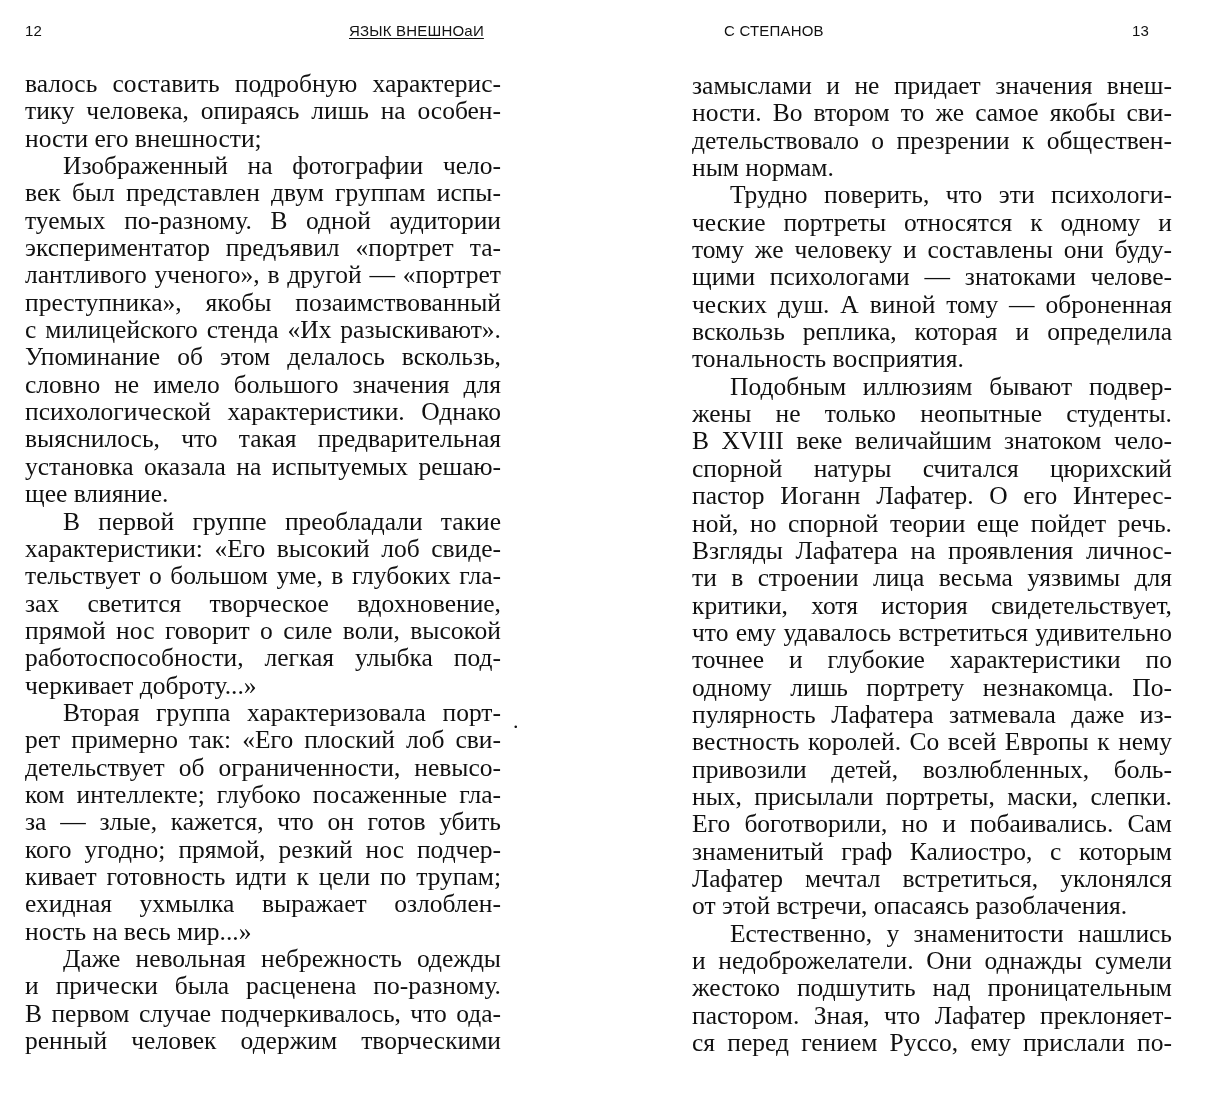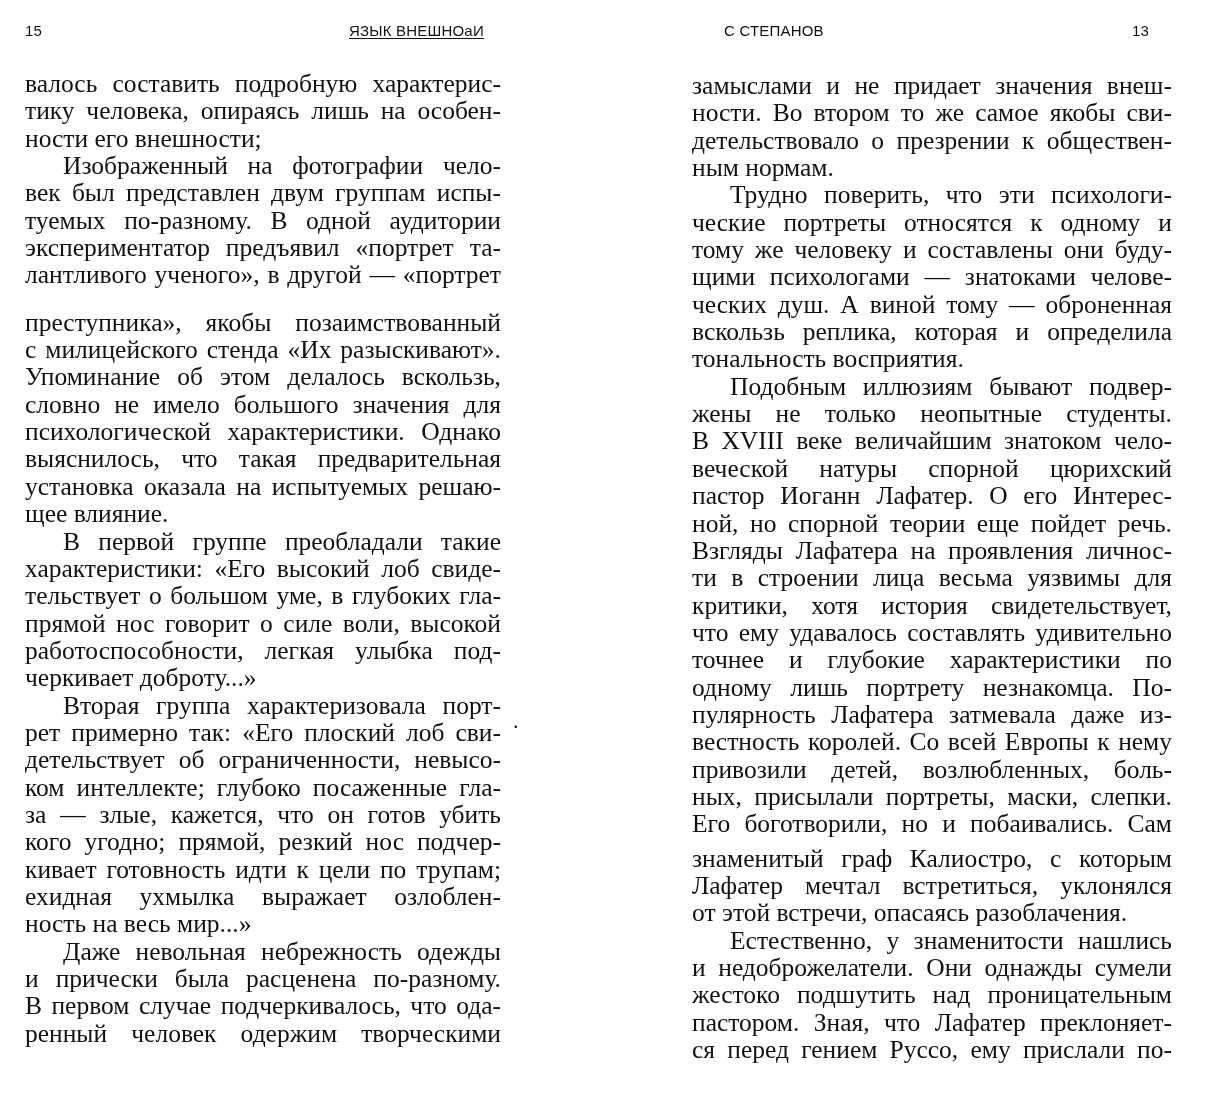--- a/index.html
+++ b/index.html
@@ -56,45 +56,46 @@
       left: 513px;
       top: 708px;
       font-family: "Liberation Serif", serif;
       font-size: 22px;
       color: #111;
     }
   </style>
 </head>
 <body>
 
-<div class="running-head page-num-left">15</div>
+<div class="running-head page-num-left">12</div>
 <div class="running-head title-left">ЯЗЫК ВНЕШНОаИ</div>
 <div class="running-head author-right">С СТЕПАНОВ</div>
 <div class="running-head page-num-right">13</div>
 
 <div class="column col-left" id="col-left">
     <span class="line" style="white-space: normal; overflow: hidden;">валось составить подробную характерис-</span>
     <span class="line" style="white-space: normal; overflow: hidden;">тику человека, опираясь лишь на особен-</span>
     <span class="line last" style="white-space: normal; overflow: hidden;">ности его внешности;</span>
     <span class="line indent" style="white-space: normal; overflow: hidden;">Изображенный на фотографии чело-</span>
     <span class="line" style="white-space: normal; overflow: hidden;">век был представлен двум группам испы-</span>
     <span class="line" style="white-space: normal; overflow: hidden;">туемых по-разному. В одной аудитории</span>
     <span class="line" style="white-space: normal; overflow: hidden;">экспериментатор предъявил «портрет та-</span>
     <span class="line" style="white-space: normal; overflow: hidden;">лантливого ученого», в другой — «портрет</span>
-    <span class="line" style="white-space: normal; overflow: hidden; margin-top: 20px;">преступника», якобы позаимствованный</span>
+    <span class="line" style="white-space: normal; overflow: hidden;">преступника», якобы позаимствованный</span>
     <span class="line" style="white-space: normal; overflow: hidden;">с милицейского стенда «Их разыскивают».</span>
     <span class="line" style="white-space: normal; overflow: hidden;">Упоминание об этом делалось вскользь,</span>
     <span class="line" style="white-space: normal; overflow: hidden;">словно не имело большого значения для</span>
     <span class="line" style="white-space: normal; overflow: hidden;">психологической характеристики. Однако</span>
     <span class="line" style="white-space: normal; overflow: hidden;">выяснилось, что такая предварительная</span>
     <span class="line" style="white-space: normal; overflow: hidden;">установка оказала на испытуемых решаю-</span>
     <span class="line last" style="white-space: normal; overflow: hidden;">щее влияние.</span>
     <span class="line indent" style="white-space: normal; overflow: hidden;">В первой группе преобладали такие</span>
     <span class="line" style="white-space: normal; overflow: hidden;">характеристики: «Его высокий лоб свиде-</span>
     <span class="line" style="white-space: normal; overflow: hidden;">тельствует о большом уме, в глубоких гла-</span>
+    <span class="line" style="white-space: normal; overflow: hidden;">зах светится творческое вдохновение,</span>
     <span class="line" style="white-space: normal; overflow: hidden;">прямой нос говорит о силе воли, высокой</span>
     <span class="line" style="white-space: normal; overflow: hidden;">работоспособности, легкая улыбка под-</span>
     <span class="line last" style="white-space: normal; overflow: hidden;">черкивает доброту...»</span>
     <span class="line indent" style="white-space: normal; overflow: hidden; font-family: Liberation Serif, serif;">Вторая группа характеризовала порт-</span>
     <span class="line" style="white-space: normal; overflow: hidden;">рет примерно так: «Его плоский лоб сви-</span>
     <span class="line" style="white-space: normal; overflow: hidden;">детельствует об ограниченности, невысо-</span>
     <span class="line" style="white-space: normal; overflow: hidden;">ком интеллекте; глубоко посаженные гла-</span>
     <span class="line" style="white-space: normal; overflow: hidden;">за — злые, кажется, что он готов убить</span>
     <span class="line" style="white-space: normal; overflow: hidden;">кого угодно; прямой, резкий нос подчер-</span>
     <span class="line" style="white-space: normal; overflow: hidden;">кивает готовность идти к цели по трупам;</span>
@@ -113,35 +114,35 @@
     <span class="line indent" style="white-space: normal; overflow: hidden;">Трудно поверить, что эти психологи-</span>
     <span class="line" style="white-space: normal; overflow: hidden;">ческие портреты относятся к одному и</span>
     <span class="line" style="white-space: normal; overflow: hidden;">тому же человеку и составлены они буду-</span>
     <span class="line" style="white-space: normal; overflow: hidden;">щими психологами — знатоками челове-</span>
     <span class="line" style="white-space: normal; overflow: hidden;">ческих душ. А виной тому — оброненная</span>
     <span class="line" style="white-space: normal; overflow: hidden;">вскользь реплика, которая и определила</span>
     <span class="line last" style="white-space: normal; overflow: hidden;">тональность восприятия.</span>
     <span class="line indent" style="white-space: normal; overflow: hidden;">Подобным иллюзиям бывают подвер-</span>
     <span class="line" style="white-space: normal; overflow: hidden;">жены не только неопытные студенты.</span>
     <span class="line" style="white-space: normal; overflow: hidden;">В XVIII веке величайшим знатоком чело-</span>
-    <span class="line" style="white-space: normal; overflow: hidden;">веческой натуры спорной цюрихский</span>
+    <span class="line" style="white-space: normal; overflow: hidden;">спорной натуры считался цюрихский</span>
     <span class="line" style="white-space: normal; overflow: hidden;">пастор Иоганн Лафатер. О его Интерес-</span>
     <span class="line" style="white-space: normal; overflow: hidden;">ной, но спорной теории еще пойдет речь.</span>
     <span class="line" style="white-space: normal; overflow: hidden;">Взгляды Лафатера на проявления личнос-</span>
     <span class="line" style="white-space: normal; overflow: hidden;">ти в строении лица весьма уязвимы для</span>
     <span class="line" style="white-space: normal; overflow: hidden;">критики, хотя история свидетельствует,</span>
-    <span class="line" style="white-space: normal; overflow: hidden;">что ему удавалось составлять удивительно</span>
+    <span class="line" style="white-space: normal; overflow: hidden;">что ему удавалось встретиться удивительно</span>
     <span class="line" style="white-space: normal; overflow: hidden;">точнее и глубокие характеристики по</span>
     <span class="line" style="white-space: normal; overflow: hidden;">одному лишь портрету незнакомца. По-</span>
     <span class="line" style="white-space: normal; overflow: hidden;">пулярность Лафатера затмевала даже из-</span>
     <span class="line" style="white-space: normal; overflow: hidden;">вестность королей. Со всей Европы к нему</span>
     <span class="line" style="white-space: normal; overflow: hidden;">привозили детей, возлюбленных, боль-</span>
     <span class="line" style="white-space: normal; overflow: hidden;">ных, присылали портреты, маски, слепки.</span>
     <span class="line" style="white-space: normal; overflow: hidden;">Его боготворили, но и побаивались. Сам</span>
-    <span class="line" style="white-space: normal; overflow: hidden; margin-top: 7px;">знаменитый граф Калиостро, с которым</span>
+    <span class="line" style="white-space: normal; overflow: hidden;">знаменитый граф Калиостро, с которым</span>
     <span class="line" style="white-space: normal; overflow: hidden;">Лафатер мечтал встретиться, уклонялся</span>
     <span class="line last" style="white-space: normal; overflow: hidden;">от этой встречи, опасаясь разоблачения.</span>
     <span class="line indent" style="white-space: normal; overflow: hidden;">Естественно, у знаменитости нашлись</span>
     <span class="line" style="white-space: normal; overflow: hidden;">и недоброжелатели. Они однажды сумели</span>
     <span class="line" style="white-space: normal; overflow: hidden;">жестоко подшутить над проницательным</span>
     <span class="line" style="white-space: normal; overflow: hidden;">пастором. Зная, что Лафатер преклоняет-</span>
     <span class="line" style="white-space: normal; overflow: hidden;">ся перед гением Руссо, ему прислали по-</span>
   </div>
 
 <div class="stray-dot">.</div>

